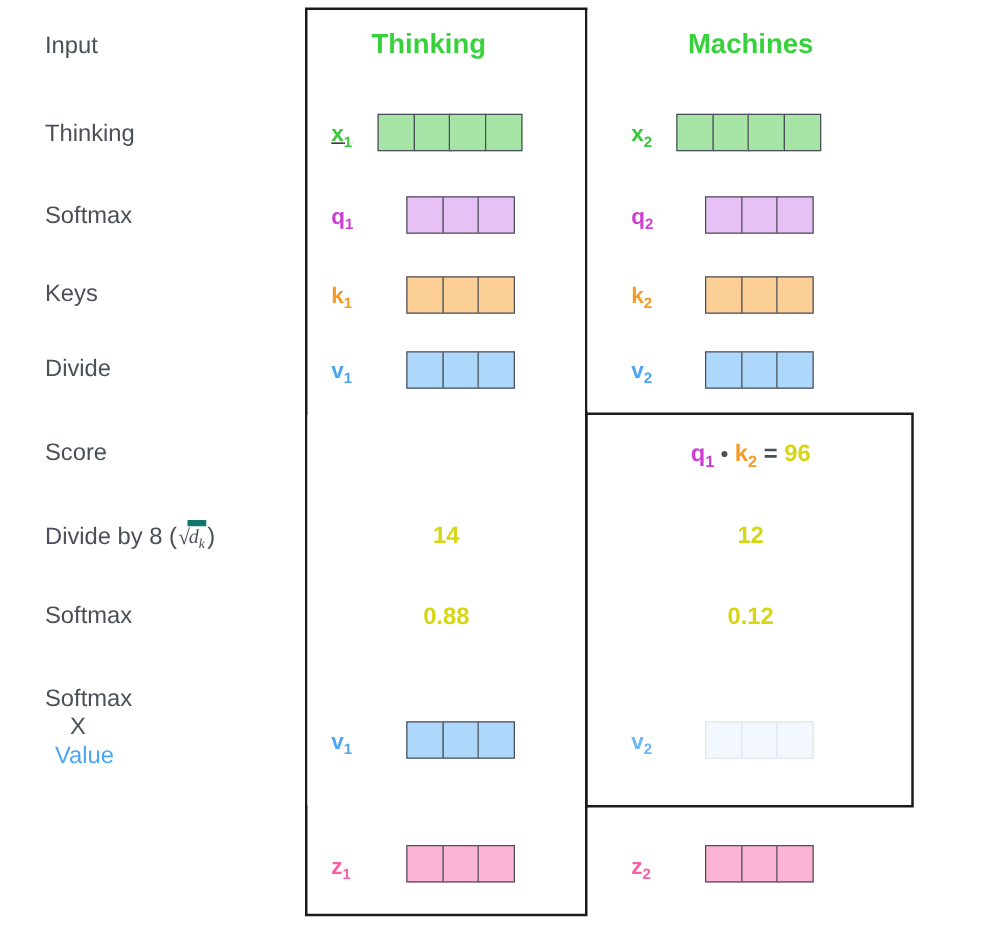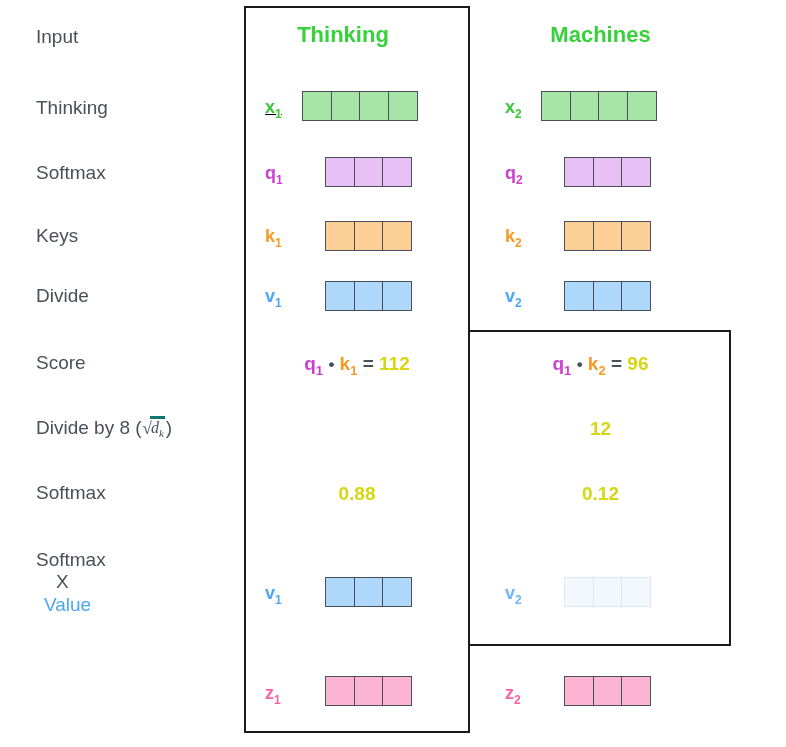--- a/index.html
+++ b/index.html
@@ -58,21 +58,21 @@
   .sqrt-wrap {
     display: inline-block;
     position: relative;
     font-style: italic;
     font-family: "Liberation Serif", serif;
     font-size: 16px;
     padding: 0 1px;
   }
   .sqrt-wrap .radical { font-style: normal; font-size: 17px; }
   .sqrt-wrap .under {
-    border-top: 3px solid #0f766e;
+    border-top: 5px solid #0f766e;
     display: inline-block;
     padding: 0 1px;
     margin-left: -2px;
     position: relative;
     top: -1px;
     text-align: center;
   }
   .sqrt-wrap .sub { font-size: 11px; vertical-align: sub; font-style: italic; }
 
   
@@ -238,34 +238,29 @@
     </div>
 
   <div class="vec-label" style="left:505px; top:286px;">
     <span class="c-blue">v</span><sub class="c-blue">2</sub></div>
   <div class="vector" id="vec-v2" style="left:564px; top:281px;">
       <div class="cell" style="background: rgb(174, 216, 251);"></div>
       <div class="cell" style="background: rgb(174, 216, 251);"></div>
       <div class="cell" style="background: rgb(174, 216, 251);"></div>
     </div>
 
-  <div class="math-row" style="left:244px; top:353px; width:226px;">
-    <span class="c-purple">q</span><sub class="c-purple">1</sub>
-    <span class="dot">•</span>
-    <span class="c-orange">k</span><sub class="c-orange">1</sub>
-    <span class="eq">=</span>
-    <span class="c-yellow">112</span></div>
 
   <div class="math-row" style="left:478px; top:353px; width:245px;">
     <span class="c-purple">q</span><sub class="c-purple">1</sub>
     <span class="dot">•</span>
     <span class="c-orange">k</span><sub class="c-orange">2</sub>
     <span class="eq">=</span>
     <span class="c-yellow">96</span></div>
 
+  <div class="math-row c-yellow" style="left:244px; top:418px; width:226px;">14</div>
   <div class="math-row c-yellow" style="left:478px; top:418px; width:245px;">12</div>
 
   <div class="math-row c-yellow" style="left:244px; top:483px; width:226px;">0.88</div>
   <div class="math-row c-yellow" style="left:478px; top:483px; width:245px;">0.12</div>
 
   <div class="vec-label" style="left:265px; top:583px;">
     <span class="c-blue">v</span><sub class="c-blue">1</sub></div>
   <div class="vector" id="vec-sv1" style="left:325px; top:577px;">
       <div class="cell" style="background: rgb(174, 216, 251);"></div>
       <div class="cell" style="background: rgb(174, 216, 251);"></div>

